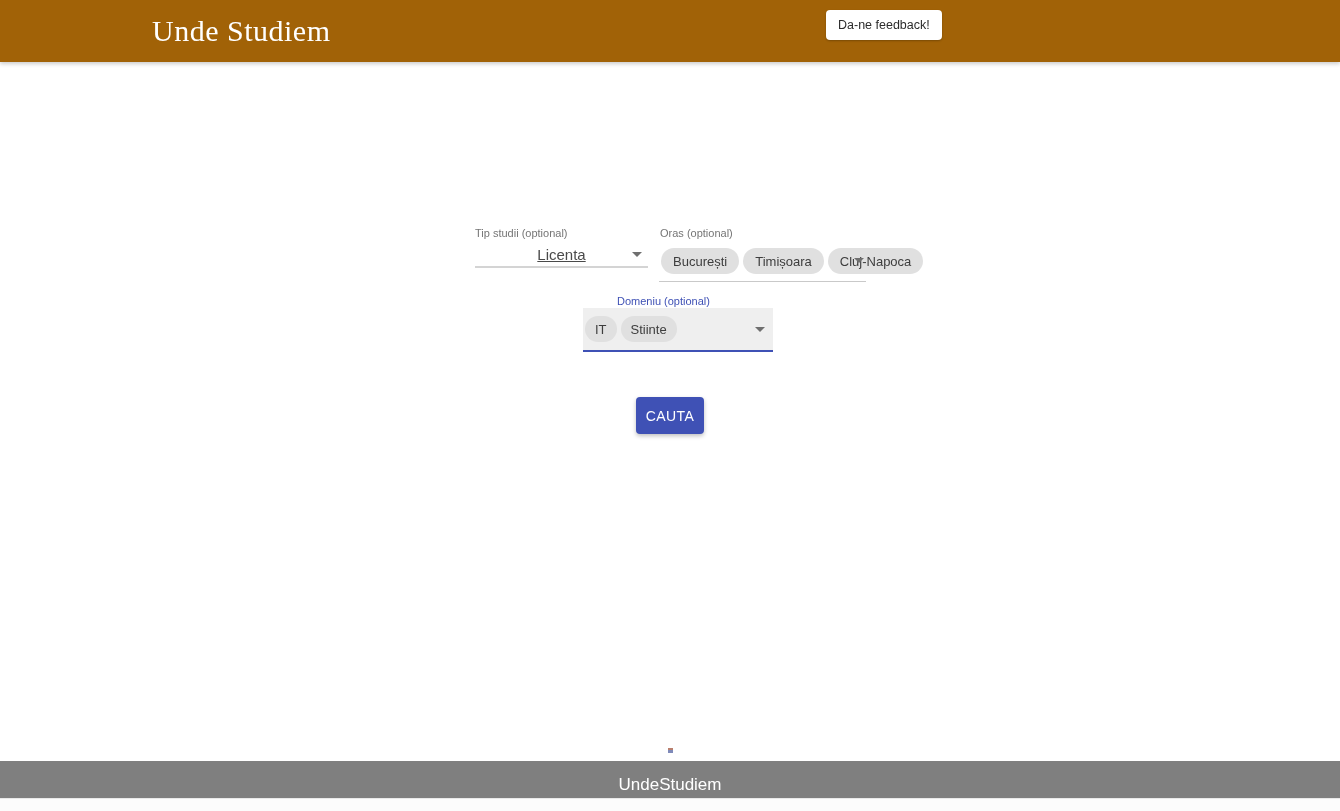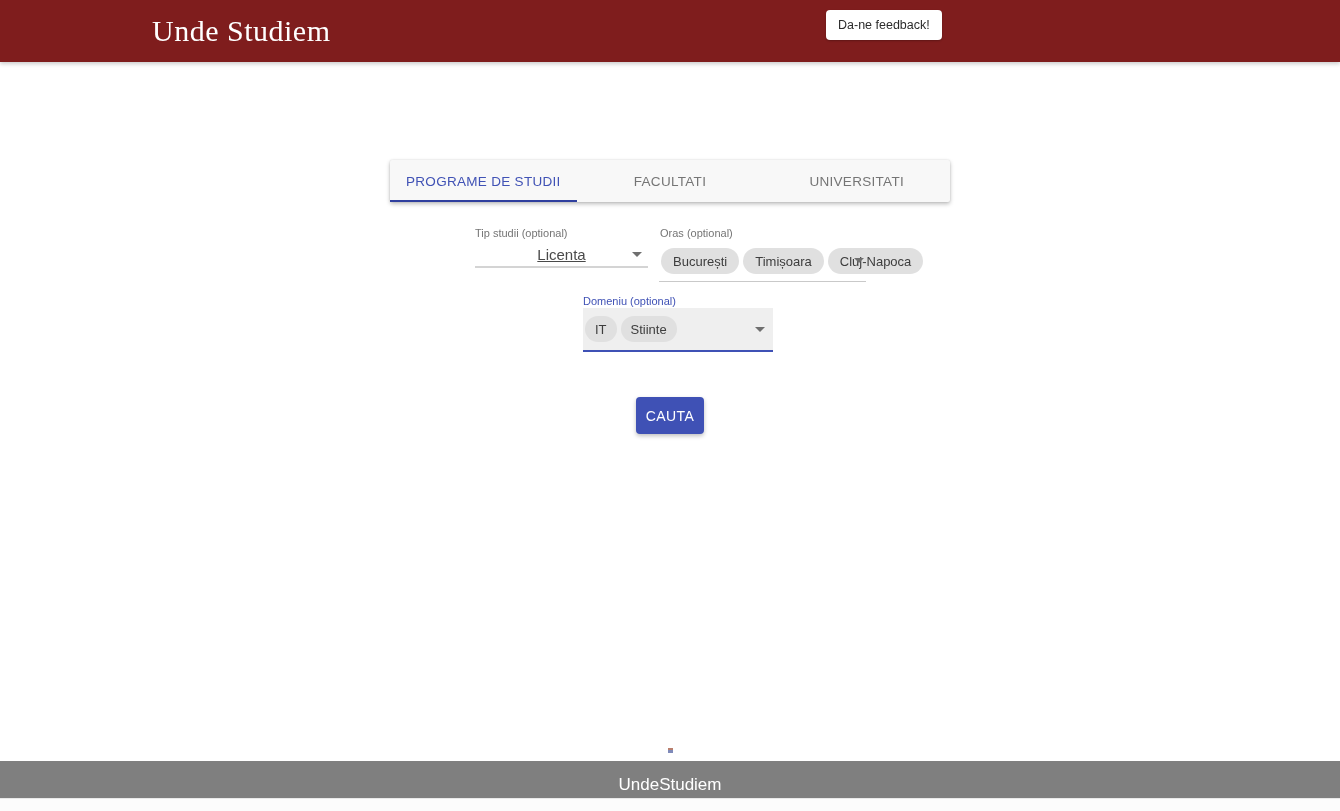--- a/index.html
+++ b/index.html
@@ -3,21 +3,21 @@
 <meta charset="utf-8">
 <style>
   * { margin: 0; padding: 0; box-sizing: border-box; }
   html, body { width: 1340px; height: 811px; background: #fff; }
   body { font-family: "Liberation Sans", sans-serif; position: relative; overflow: hidden; }
   .page { position: absolute; top: 0; left: 0; width: 1340px; height: 811px; background: #ffffff; }
 
   
   .app-header {
     position: absolute; top: 0; left: 0; width: 100%; height: 62px;
-    background: #7f1d1d;
+    background: #a16207;
     box-shadow: 0 2px 4px rgba(0,0,0,0.2);
   }
   .app-title {
     position: absolute; left: 152px; top: 50%; transform: translateY(-50%);
     font-family: "Liberation Serif", serif;
     font-size: 30px; font-weight: 400; color: #ffffff; letter-spacing: 0.5px;
     white-space: nowrap;
   }
   .feedback-btn {
     position: absolute; left: 818px; top: 10px; height: 30px;
@@ -72,21 +72,21 @@
   }
   .chip {
     display: inline-flex; align-items: center; justify-content: center;
     height: 26px; padding: 0 12px; border-radius: 14px;
     background: #E0E0E0; color: #3d3d3d; font-size: 13px;
     margin-right: 4px; white-space: nowrap; cursor: pointer;
   }
   .oras-chips { position: absolute; left: 2px; top: 6px; display: flex; }
   .oras-select .caret { position: absolute; right: 2px; top: 16px; }
 
-  .domeniu-label { position: absolute; left: 583px; top: 295px; }
+  .domeniu-label { position: absolute; left: 617px; top: 295px; }
   .domeniu-select {
     position: absolute; left: 583px; top: 308px; width: 190px; height: 44px;
     background: #EFEFEF; border-bottom: 2px solid #3F51B5; cursor: pointer;
   }
   .domeniu-chips { position: absolute; left: 2px; top: 8px; display: flex; }
   .chip.small { padding: 0 10px; }
   .domeniu-select .caret { position: absolute; right: 8px; top: 19px; }
 
   
   .search-btn {
@@ -119,25 +119,20 @@
 </head>
 <body>
 
 <div class="page">
 
   <header class="app-header">
     <div class="app-title">Unde Studiem</div>
     <button class="feedback-btn">Da-ne feedback!</button>
   </header>
 
-  <nav class="tab-card">
-    <div class="tab active">PROGRAME DE STUDII</div>
-    <div class="tab">FACULTATI</div>
-    <div class="tab">UNIVERSITATI</div>
-  </nav>
 
   <div class="field-label tipstudii-label">Tip studii (optional)</div>
   <div class="tipstudii-select">
     <span class="tipstudii-value">Licenta</span>
     <span class="caret"></span>
   </div>
 
   <div class="field-label oras-label">Oras (optional)</div>
   <div class="oras-select">
     <div class="oras-chips">

